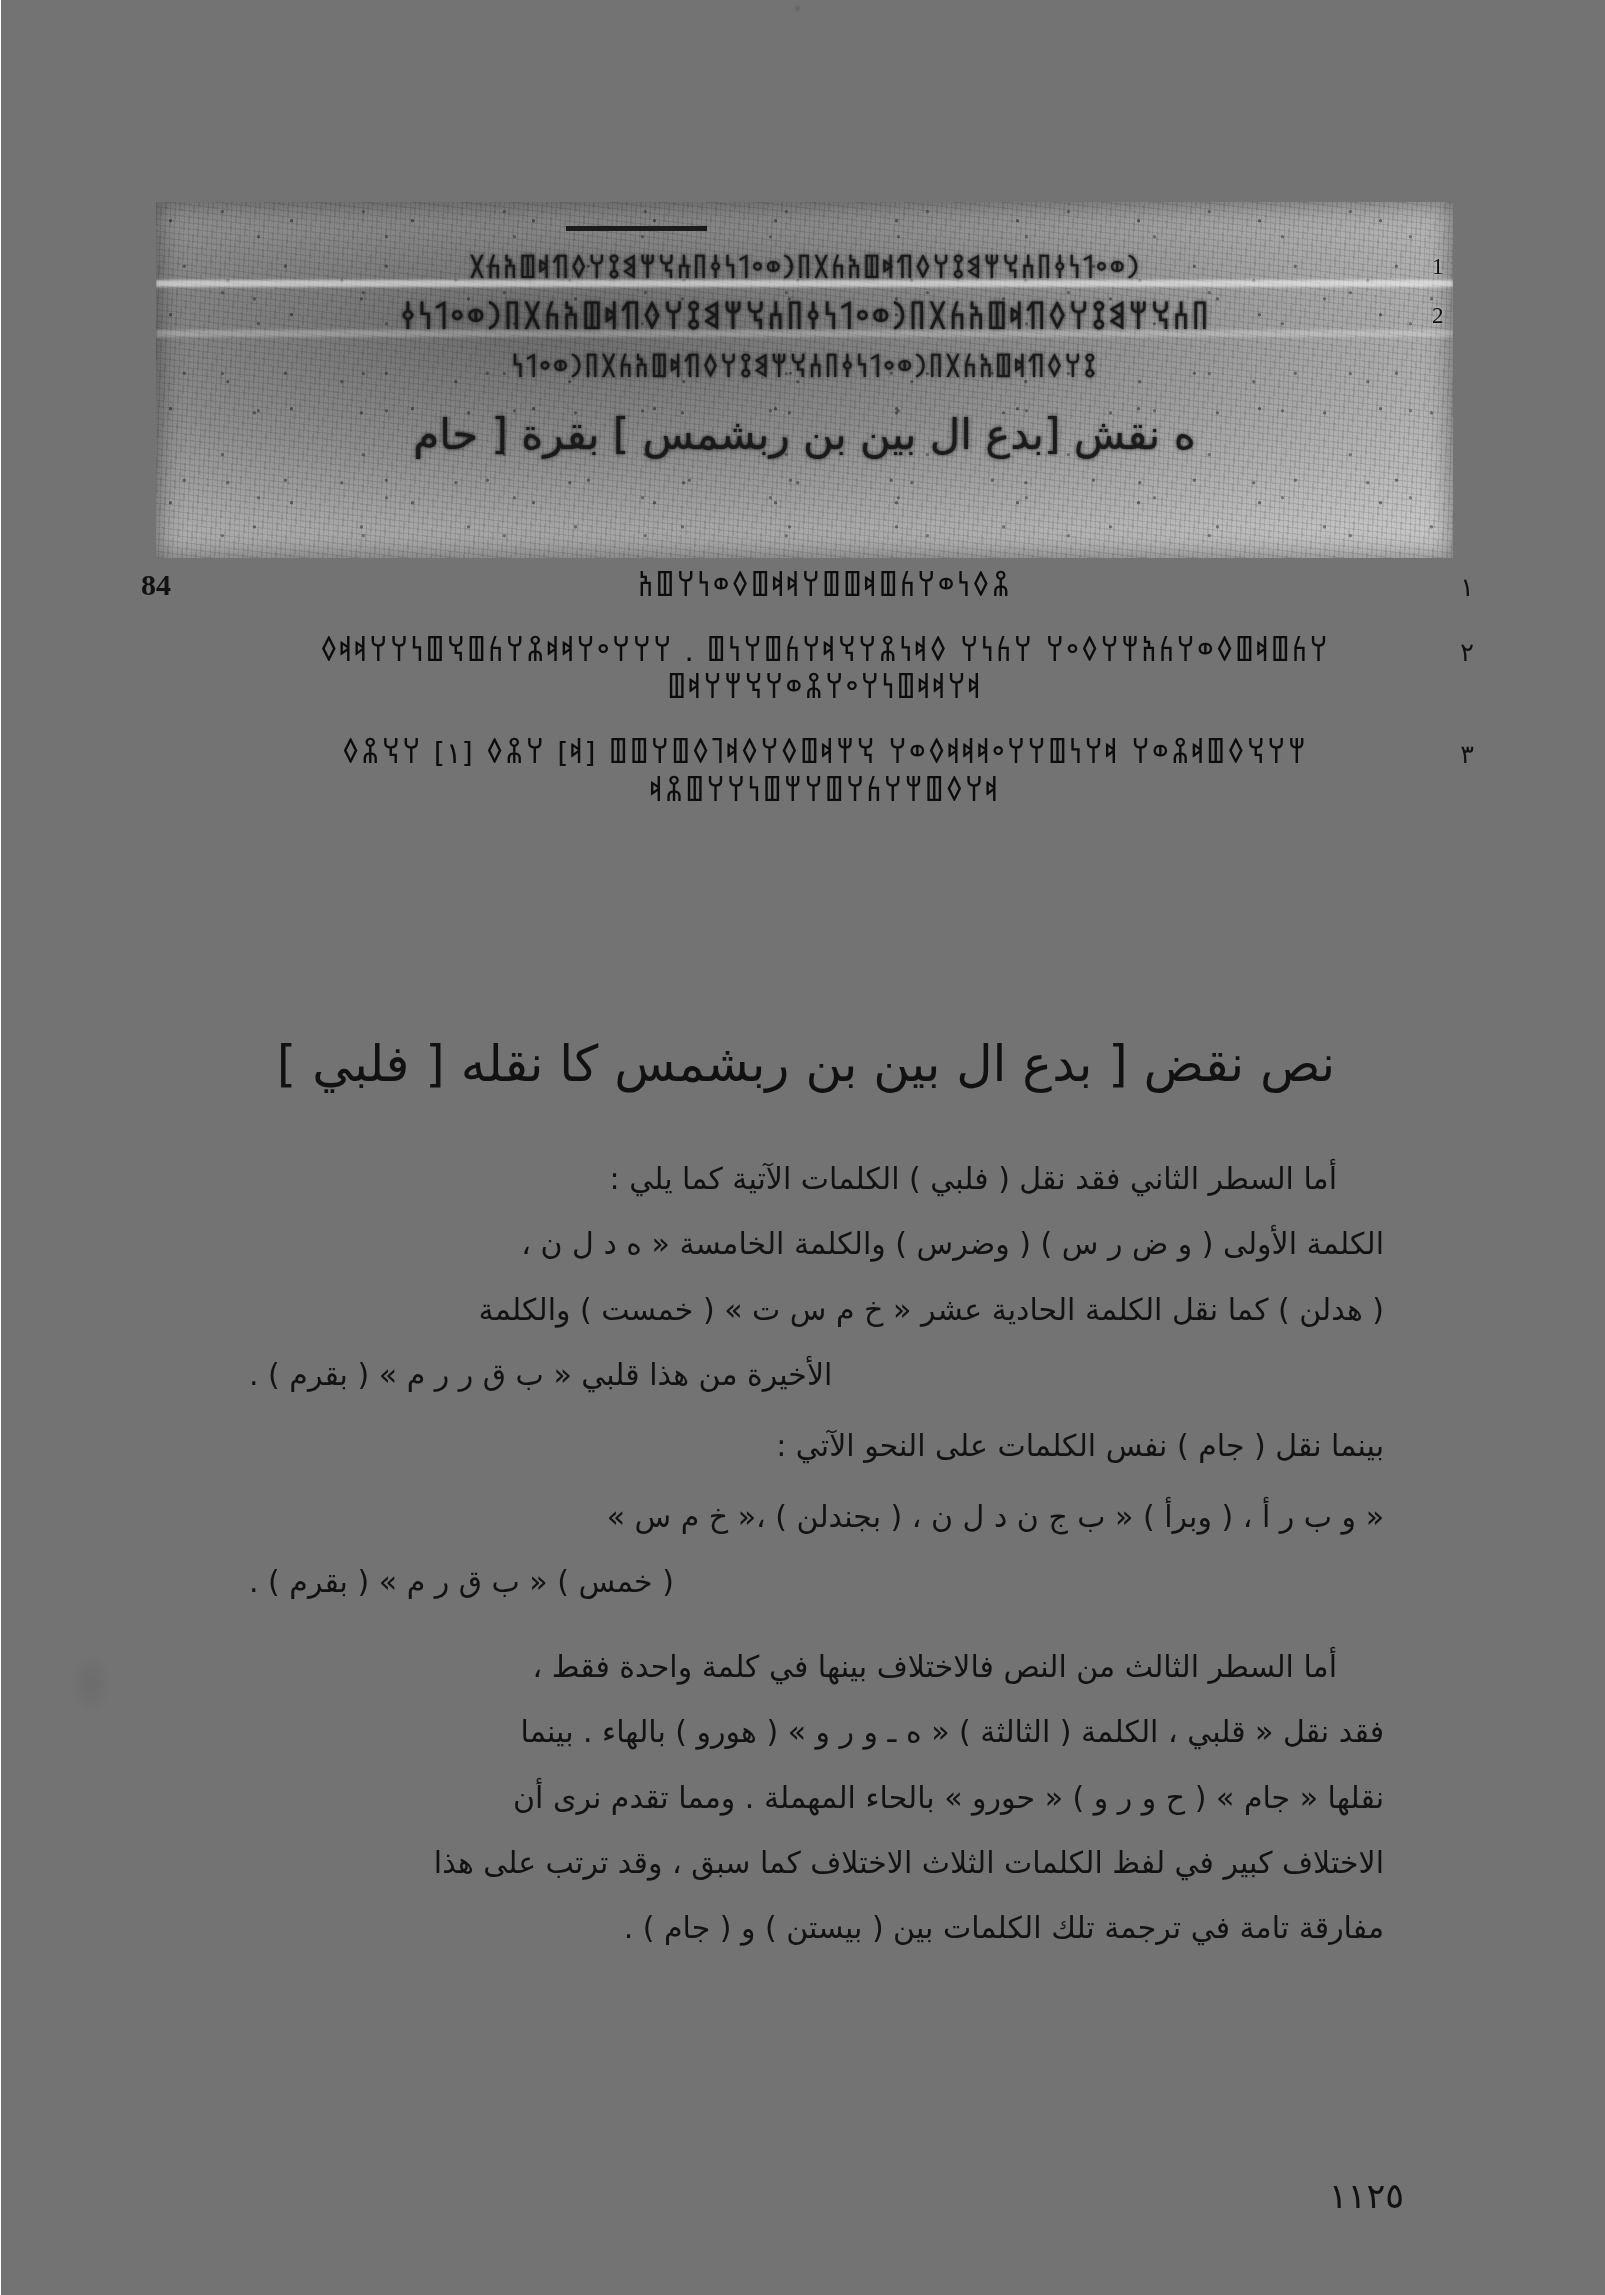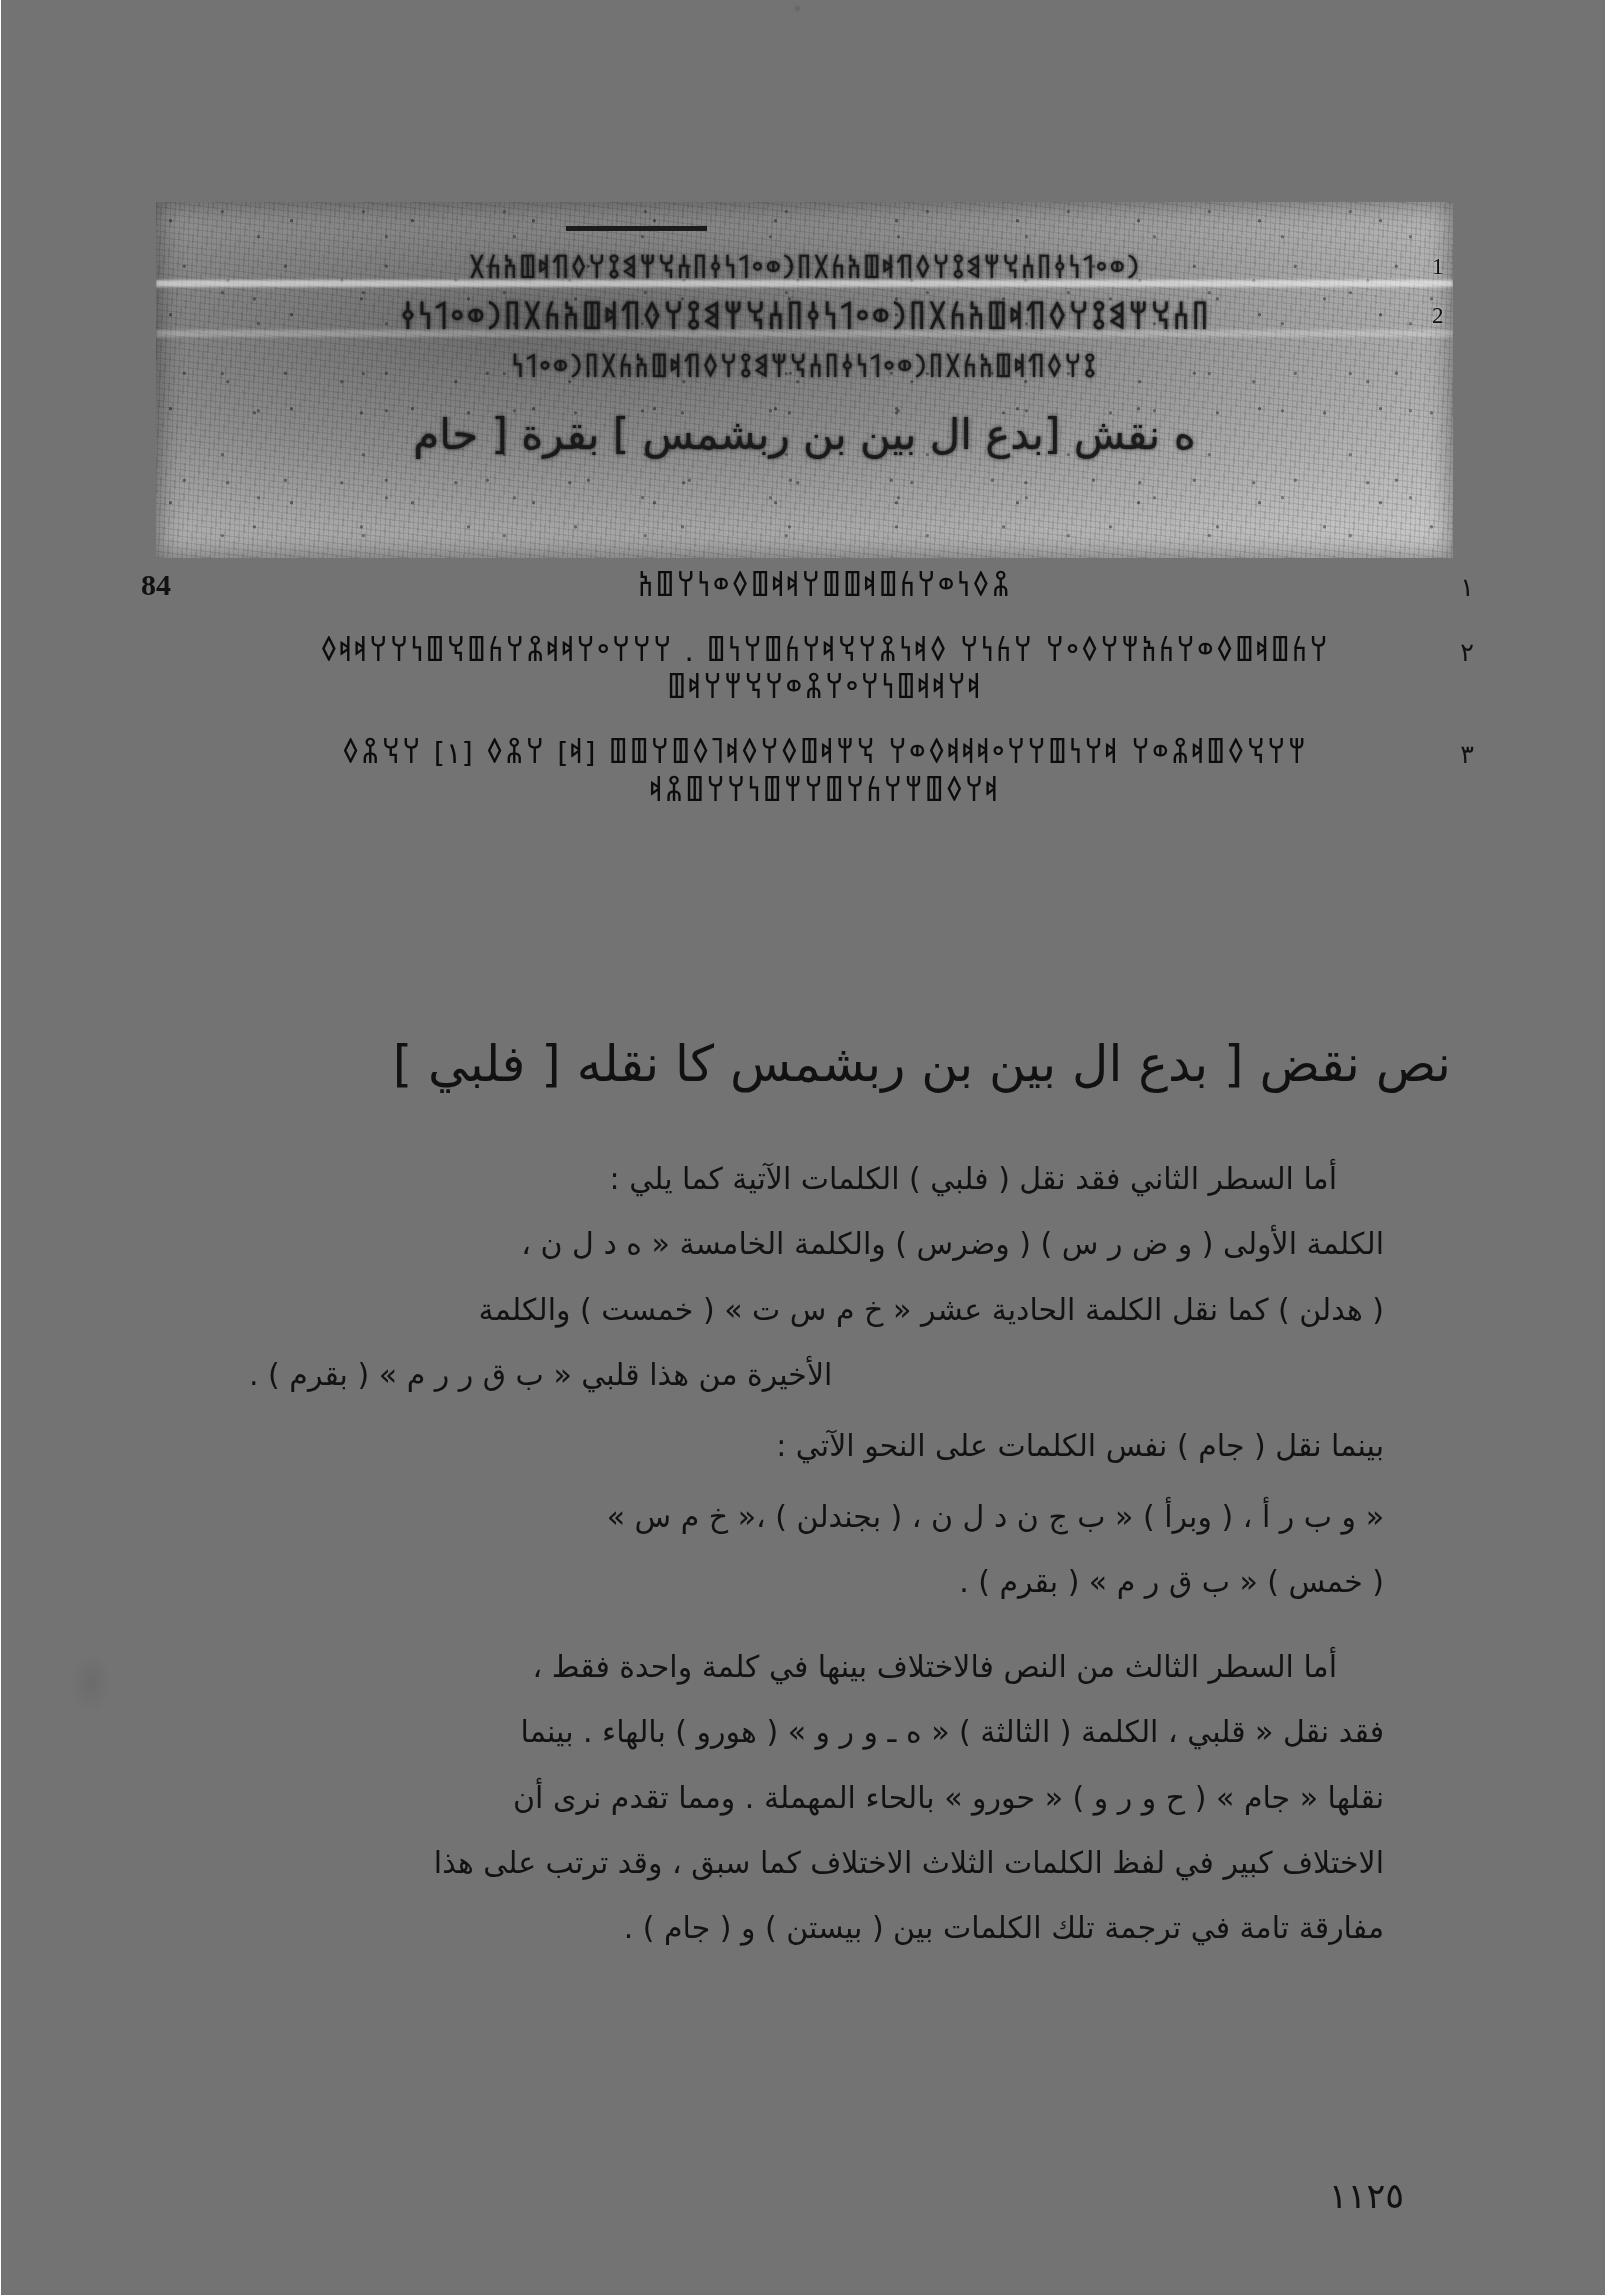--- a/index.html
+++ b/index.html
@@ -156,21 +156,21 @@
     word-spacing: 1.3px;
   }
   .tr-body .l2 { display: block; }
 
   
   .hand-heading {
     position: absolute;
     top: 1035px;
     left: 161px;
     width: 1290px;
-    text-align: right;
+    text-align: center;
     direction: rtl;
     font-family: "DejaVu Sans", sans-serif;
     font-size: 50px;
     color: #111;
     letter-spacing: 0.7px;
   }
 
   
   .body-text {
     position: absolute;
@@ -256,21 +256,21 @@
 
   <div class="hand-heading">نص نقض [ بدع ال بين بن ربشمس كا نقله [ فلبي ]</div>
 
   <div class="body-text">
     <p class="indent tight">أما السطر الثاني فقد نقل ( فلبي ) الكلمات الآتية كما يلي :</p>
     <p class="tight">الكلمة الأولى ( و ض ر س ) ( وضرس ) والكلمة الخامسة « ه د ل ن ،</p>
     <p class="tight">( هدلن ) كما نقل الكلمة الحادية عشر « خ م س ت » ( خمست ) والكلمة</p>
     <p style="text-align:left">الأخيرة من هذا قلبي « ب ق ر ر م » ( بقرم ) .</p>
     <p>بينما نقل ( جام ) نفس الكلمات على النحو الآتي :</p>
     <p class="tight">« و ب ر أ ، ( وبرأ ) « ب ج ن د ل ن ، ( بجندلن ) ،« خ م س »</p>
-    <p style="text-align:right">( خمس ) « ب ق ر م » ( بقرم ) .</p>
+    <p style="text-align:left">( خمس ) « ب ق ر م » ( بقرم ) .</p>
     <p class="indent tight gap">أما السطر الثالث من النص فالاختلاف بينها في كلمة واحدة فقط ،</p>
     <p class="tight">فقد نقل « قلبي ، الكلمة ( الثالثة ) « ه ـ و ر و » ( هورو ) بالهاء . بينما</p>
     <p class="tight">نقلها « جام » ( ح و ر و ) « حورو » بالحاء المهملة . ومما تقدم نرى أن</p>
     <p class="tight">الاختلاف كبير في لفظ الكلمات الثلاث الاختلاف كما سبق ، وقد ترتب على هذا</p>
     <p>مفارقة تامة في ترجمة تلك الكلمات بين ( بيستن ) و ( جام ) .</p>
   </div>
 
   <div class="folio">١١٢٥</div>
 
 </div>

